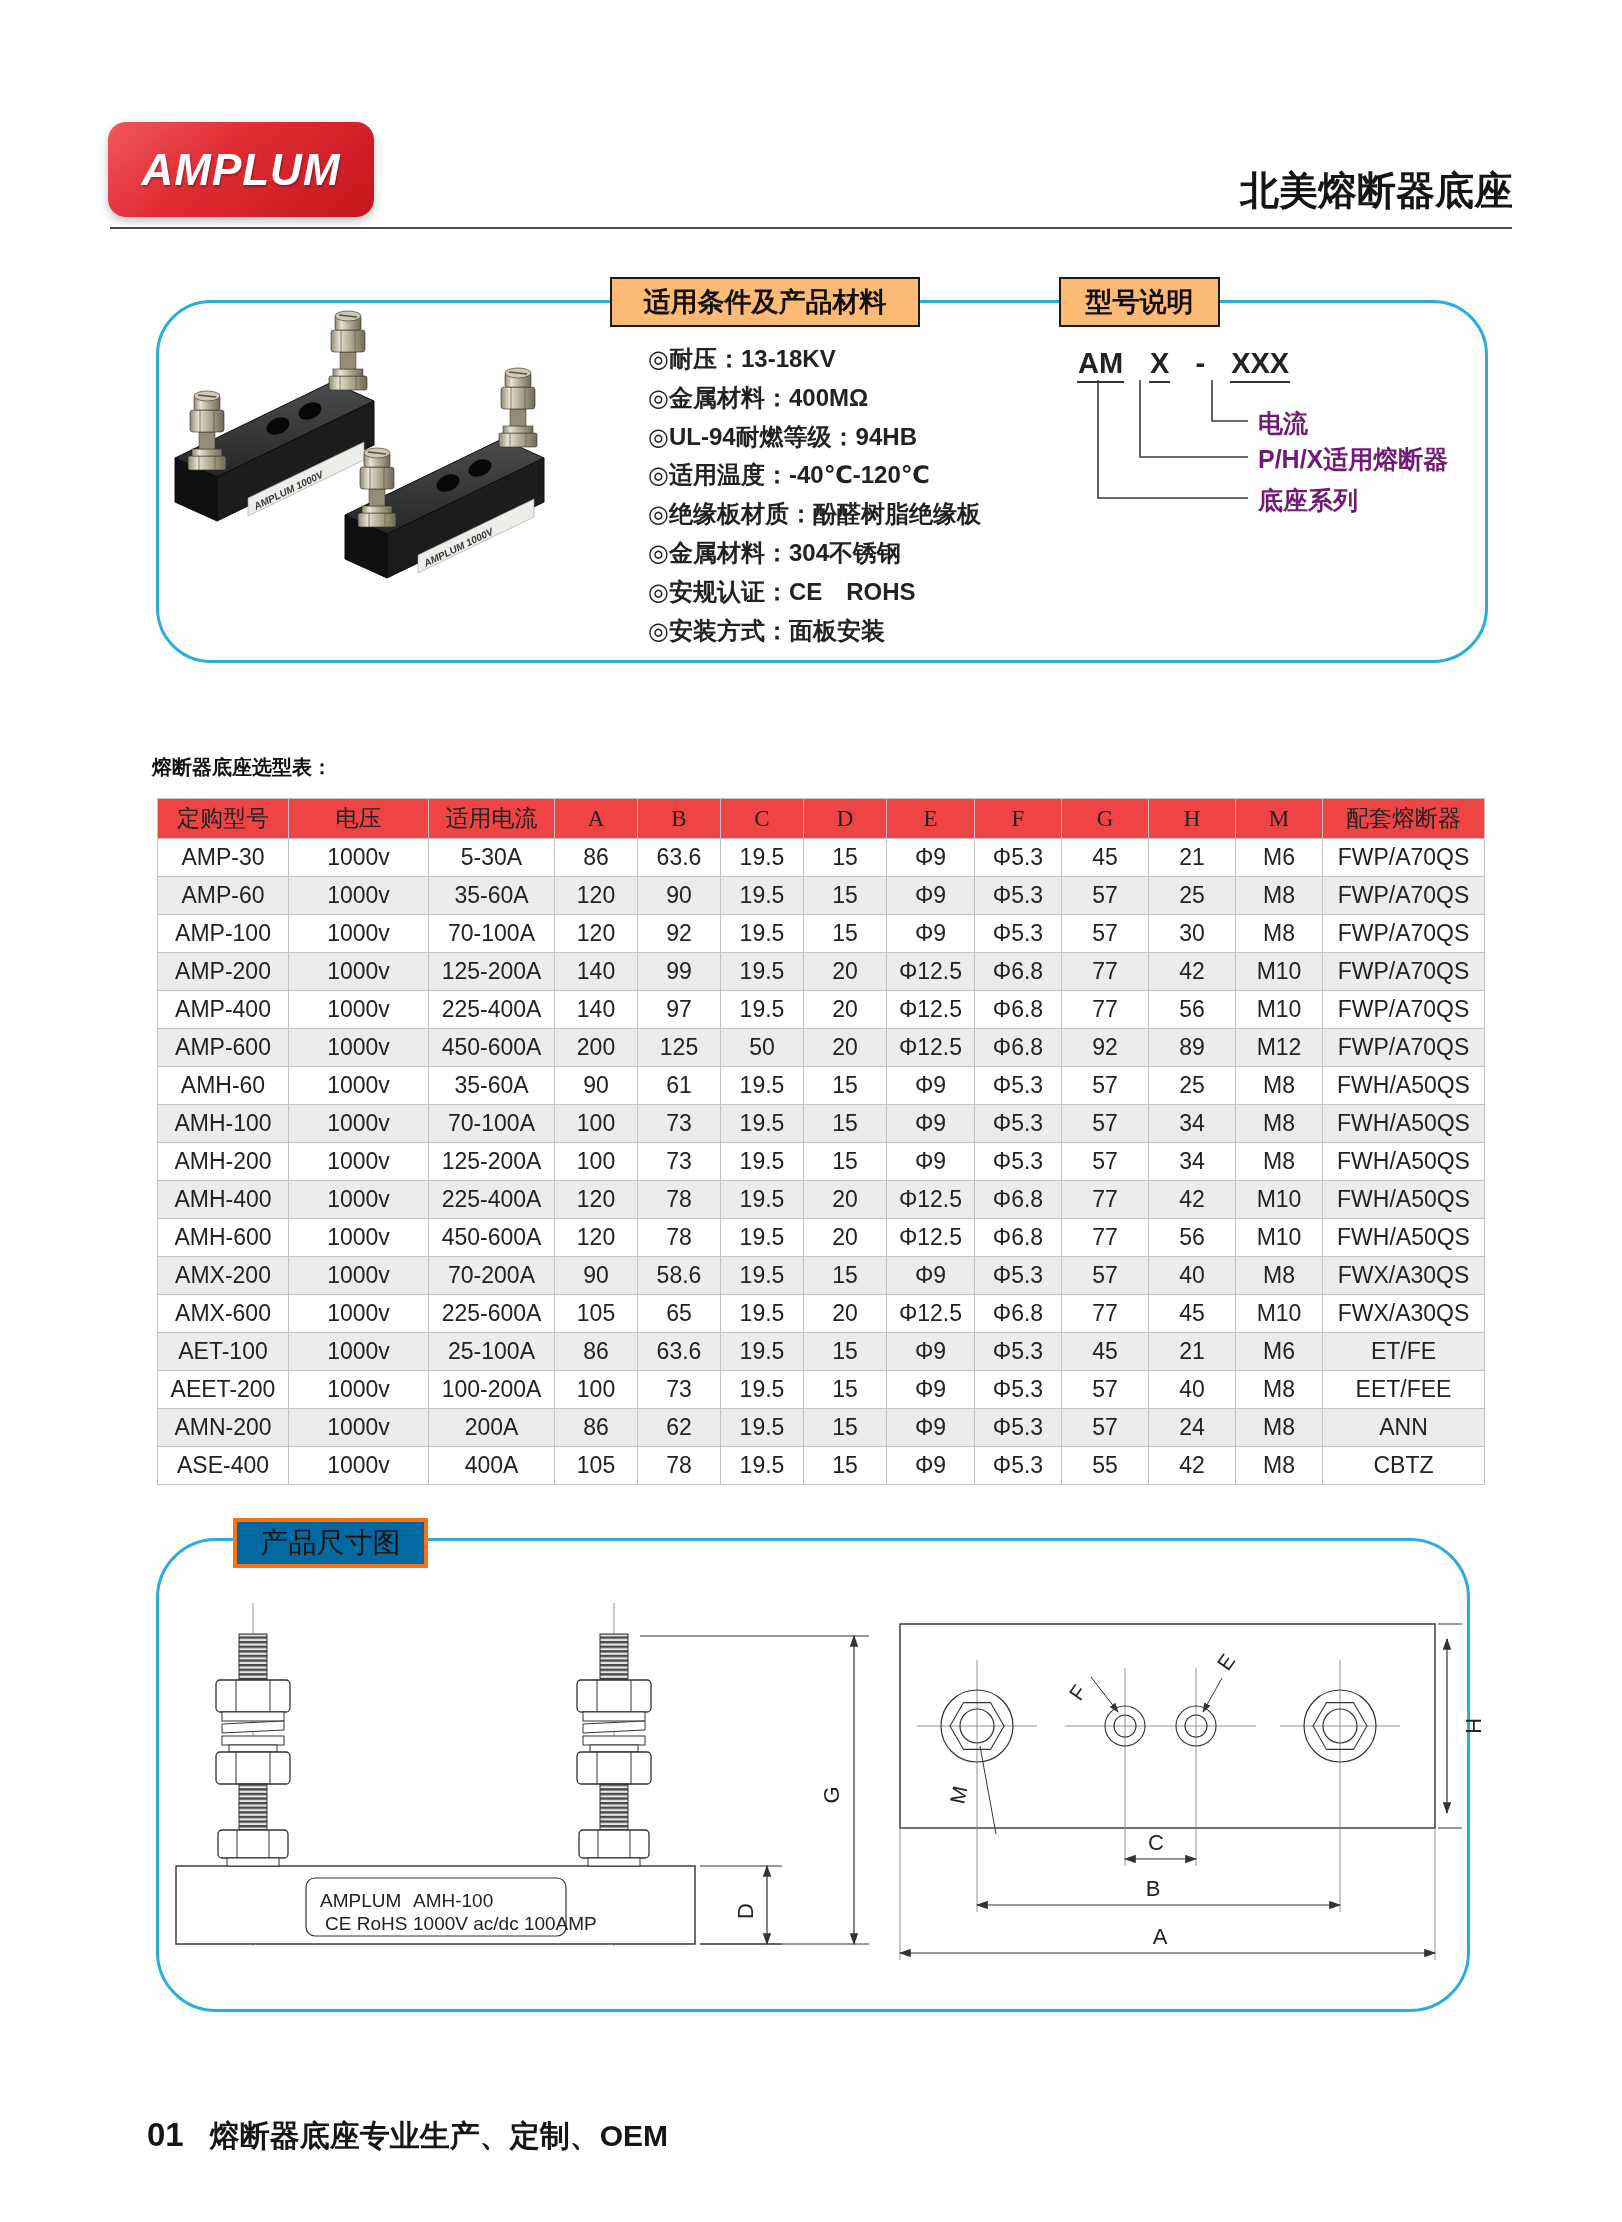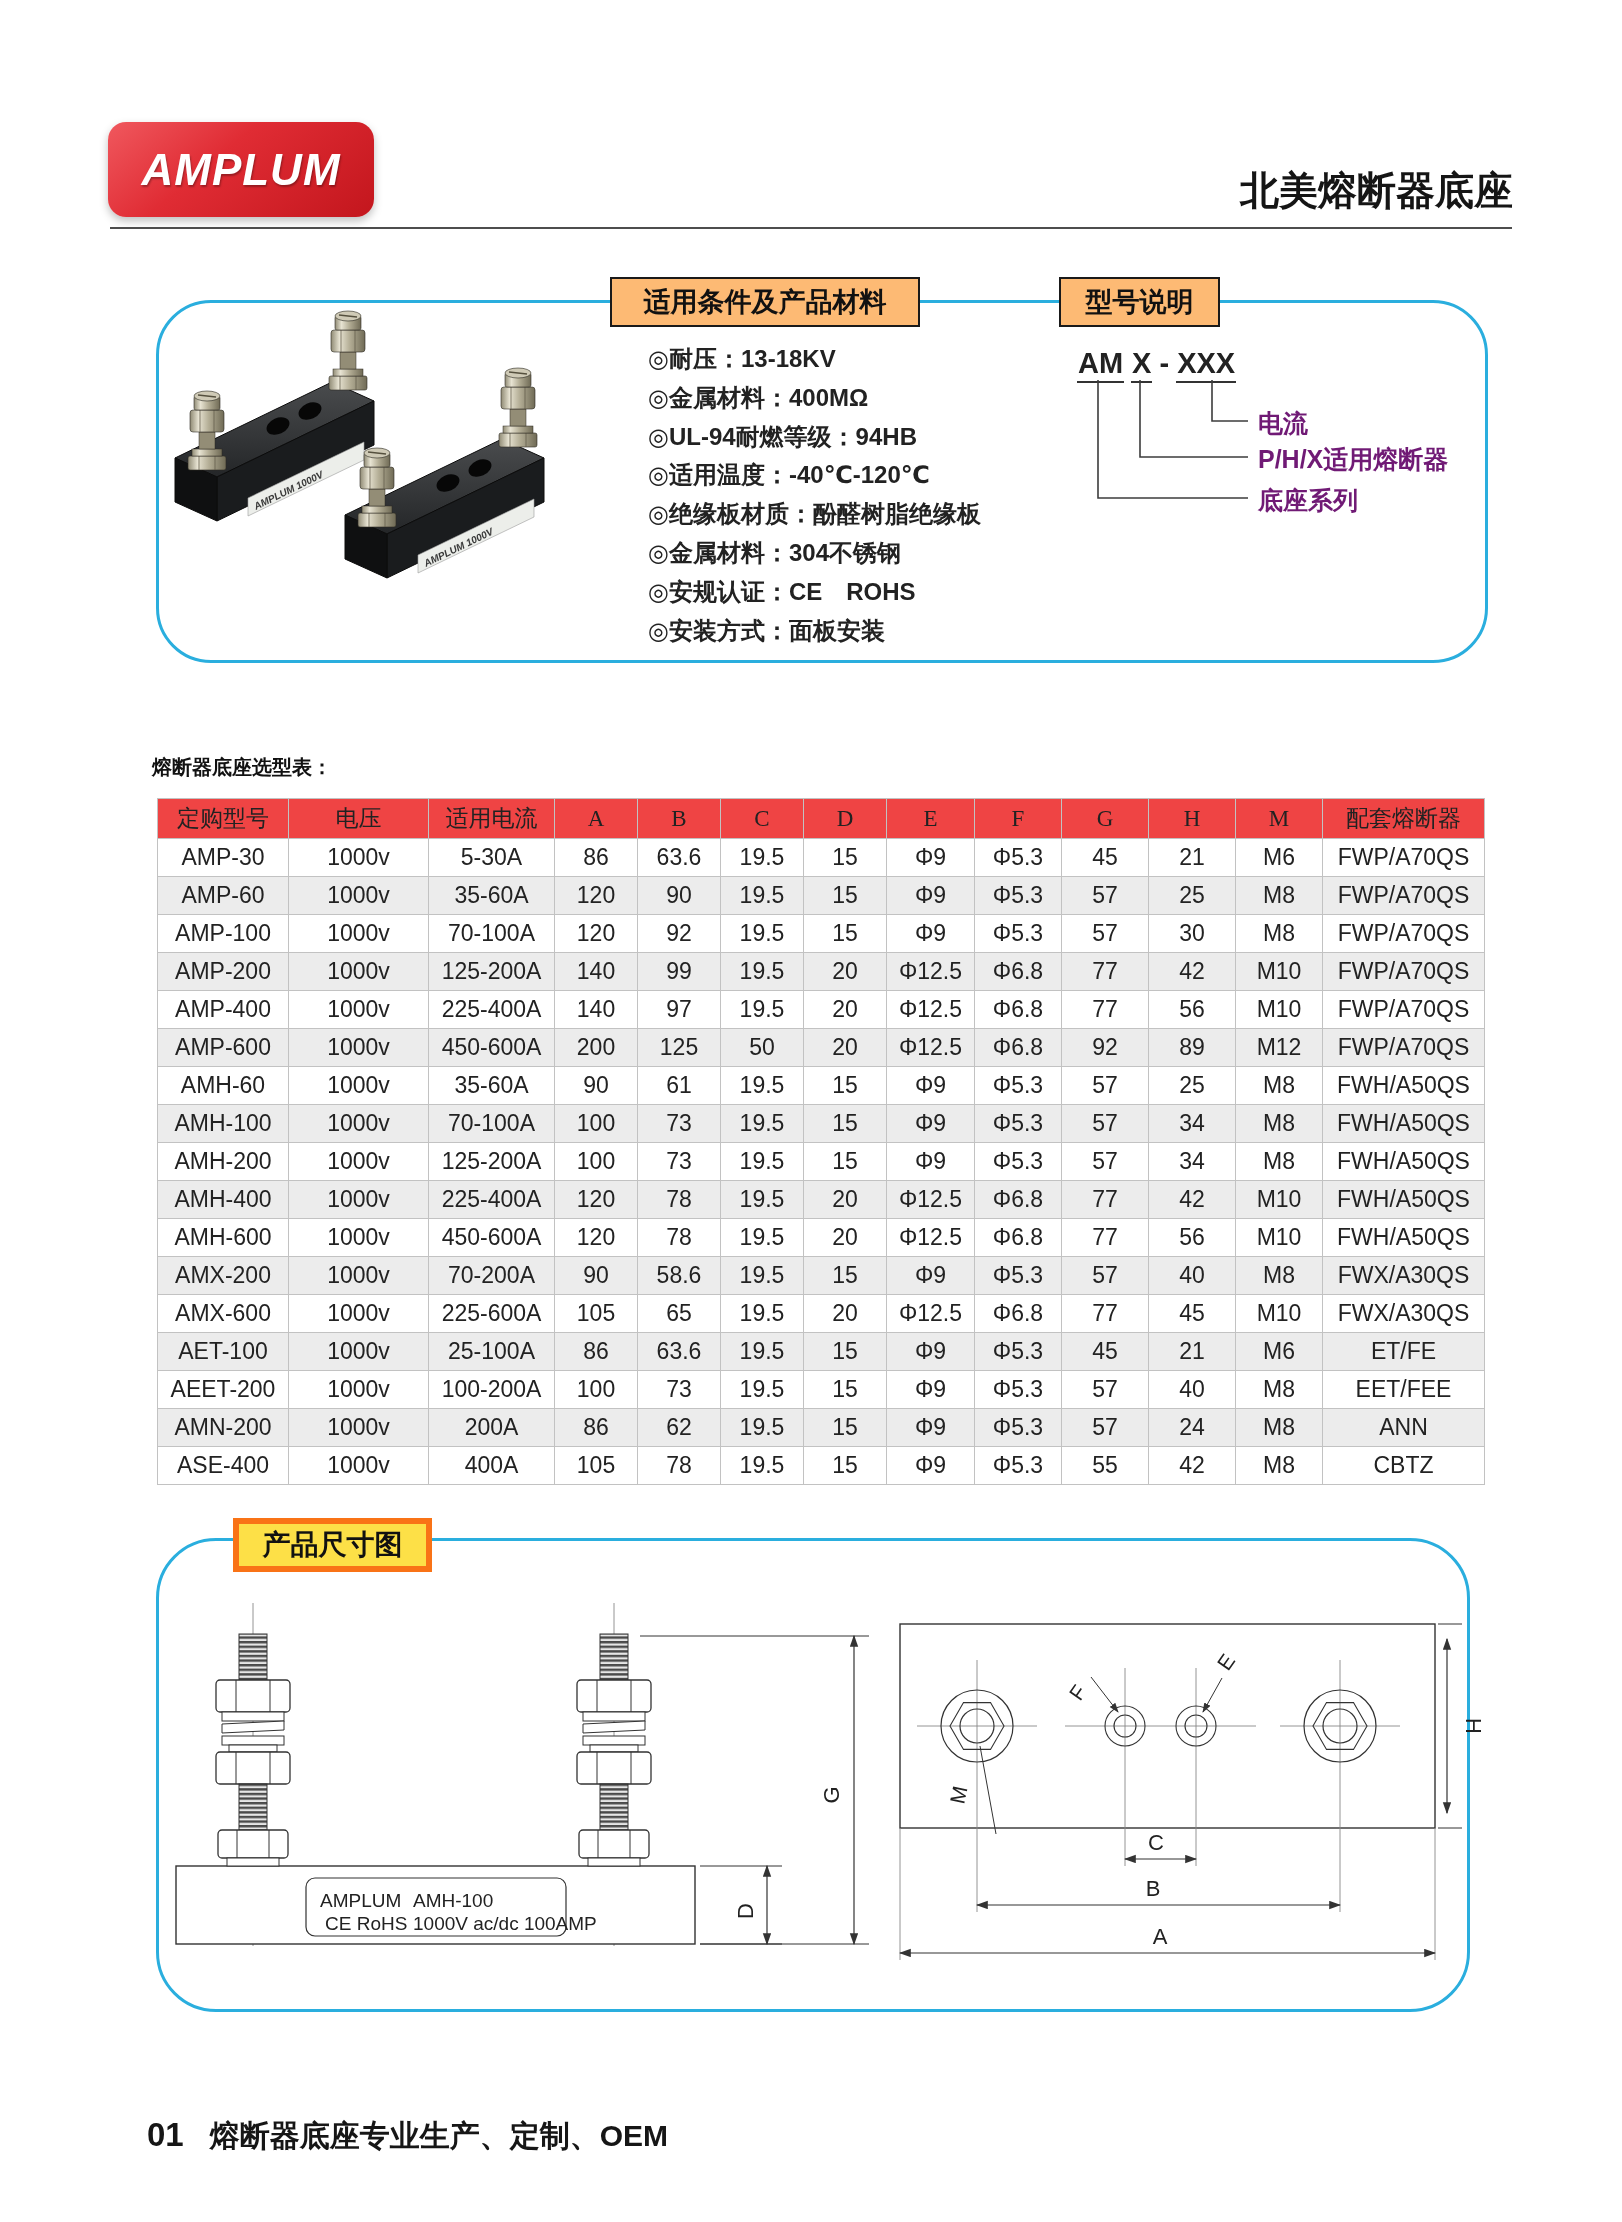--- a/index.html
+++ b/index.html
@@ -33,30 +33,30 @@
   #box2{left:156px;top:1538px;width:1308px;height:468px;border-radius:60px;}
 
   .tagbox{
     background:#fdba74;border:2px solid #1a1a1a;display:flex;align-items:center;justify-content:center;
     font-weight:bold;color:#111;
   }
   #tag-conditions{left:610px;top:277px;width:306px;height:46px;font-size:27px;}
   #tag-model{left:1059px;top:277px;width:157px;height:46px;font-size:27px;}
   #tag-dimension{
     left:233px;top:1518px;width:187px;height:42px;font-size:28px;
-    background:#fde047;border:6px solid #f97316;display:flex;align-items:center;justify-content:center;
-    font-weight:bold;color:#111;
+    background:#0369a1;border:4px solid #f97316;display:flex;align-items:center;justify-content:center;
+    font-weight:normal;color:#111;
   }
 
   
   #bullets{left:648px;top:340px;list-style:none;margin:0;padding:0;}
   #bullets li{font-size:24px;line-height:38.8px;font-weight:bold;color:#222;white-space:pre;}
 
   
-  #model-code{left:1077px;top:347px;display:flex;gap:7px;font-size:29px;font-weight:bold;color:#222;}
+  #model-code{left:1077px;top:347px;display:flex;gap:25px;font-size:29px;font-weight:bold;color:#222;}
   #model-code .ul{border-bottom:2px solid #333;padding:0 1px 1px 1px;}
   .model-label{font-size:25px;font-weight:bold;color:#701a75;}
   #label-current{left:1258px;top:407px;}
   #label-fuse{left:1258px;top:443px;}
   #label-series{left:1258px;top:484px;}
 
   
   #table-caption{left:152px;top:754px;font-size:20px;font-weight:bold;color:#111;}
   #sel-table{left:157px;top:798px;border-collapse:collapse;table-layout:fixed;width:1326px;}
   #sel-table th,#sel-table td{

